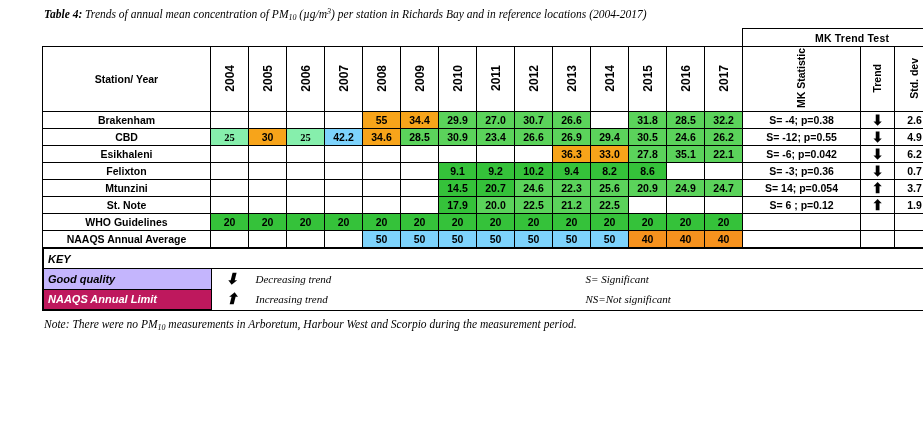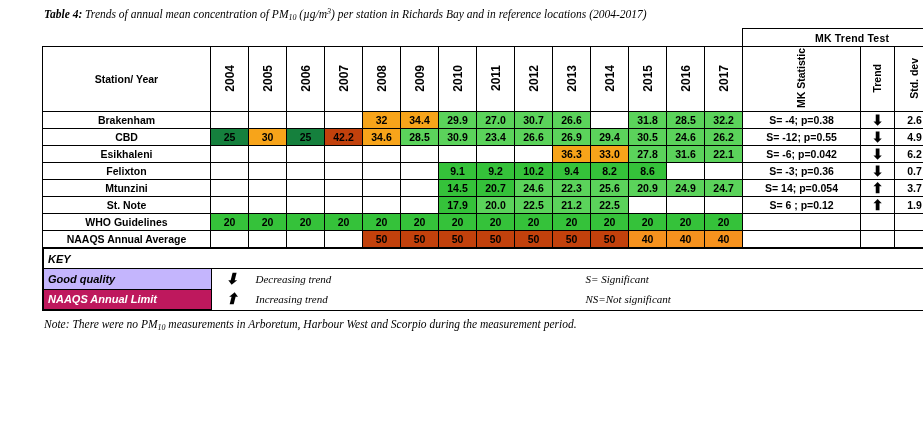--- a/index.html
+++ b/index.html
@@ -60,24 +60,24 @@
     display:inline-block;
     line-height:1;
   }
 
   .mkstat{font-size:10.5px;font-weight:bold;text-align:center;}
   .arrow{font-size:14px;line-height:1;font-weight:bold;}
 
   
   .g{background:#35c23a;}
   .g2{background:#5bd35b;}
-  .y{background:#15803d;}
+  .y{background:#86efac;font-family:Liberation Serif, serif;}
   .o{background:#f7a41a;}
   .o2{background:#f6921e;}
-  .r{background:#c2410c;}
+  .r{background:#7dd3fc;}
   .w{background:#ffffff;}
 
   
   .keywrap{margin-top:0px;width:907px;border:1px solid #000;border-top:none;box-sizing:border-box;}
   table.keytbl{border-collapse:collapse;width:100%;table-layout:fixed;font-size:11px;}
   table.keytbl td{border:1px solid #000;padding:1px 4px;height:17px;vertical-align:middle;font-style:italic;}
   .keylabel{font-weight:bold;font-size:11px;text-align:left;}
   .keyband{font-weight:bold;font-size:11px;color:#000;text-align:left;padding-left:4px;}
   .keyband.naaqs{color:#ffffff;background:#ff0000;}
   .keytxt{font-size:11px;font-family:"Liberation Serif", serif;font-weight:normal;border:none !important;}
@@ -131,21 +131,21 @@
           <th><span class="vert" style="font-size: 10.5px;">Trend</span></th>
           <th><span class="vert" style="font-size: 10.5px;">Std. dev</span></th>
           <th><span class="vert" style="font-size: 10.5px;">Significance</span></th>
         </tr>
         <tr>
           <td class="stationcell">Brakenham</td>
           <td class="w"></td>
           <td class="w"></td>
           <td class="w"></td>
           <td class="w"></td>
-          <td class="o">32</td>
+          <td class="o">55</td>
           <td class="o">34.4</td>
           <td class="g2">29.9</td>
           <td class="g2">27.0</td>
           <td class="g2">30.7</td>
           <td class="g2">26.6</td>
           <td class="w"></td>
           <td class="g2">31.8</td>
           <td class="g2">28.5</td>
           <td class="g2">32.2</td>
           <td class="mkstat">S= -4; p=0.38</td>
@@ -181,21 +181,21 @@
           <td class="w"></td>
           <td class="w"></td>
           <td class="w"></td>
           <td class="w"></td>
           <td class="w"></td>
           <td class="w"></td>
           <td class="w"></td>
           <td class="o">36.3</td>
           <td class="o">33.0</td>
           <td class="g2">27.8</td>
-          <td class="g2">31.6</td>
+          <td class="g2">35.1</td>
           <td class="g2">22.1</td>
           <td class="mkstat">S= -6; p=0.042</td>
           <td><span class="arrow">⬇</span></td>
           <td>6.2</td>
           <td>S</td>
         </tr>
         <tr>
           <td class="stationcell">Felixton</td>
           <td class="w"></td>
           <td class="w"></td>

